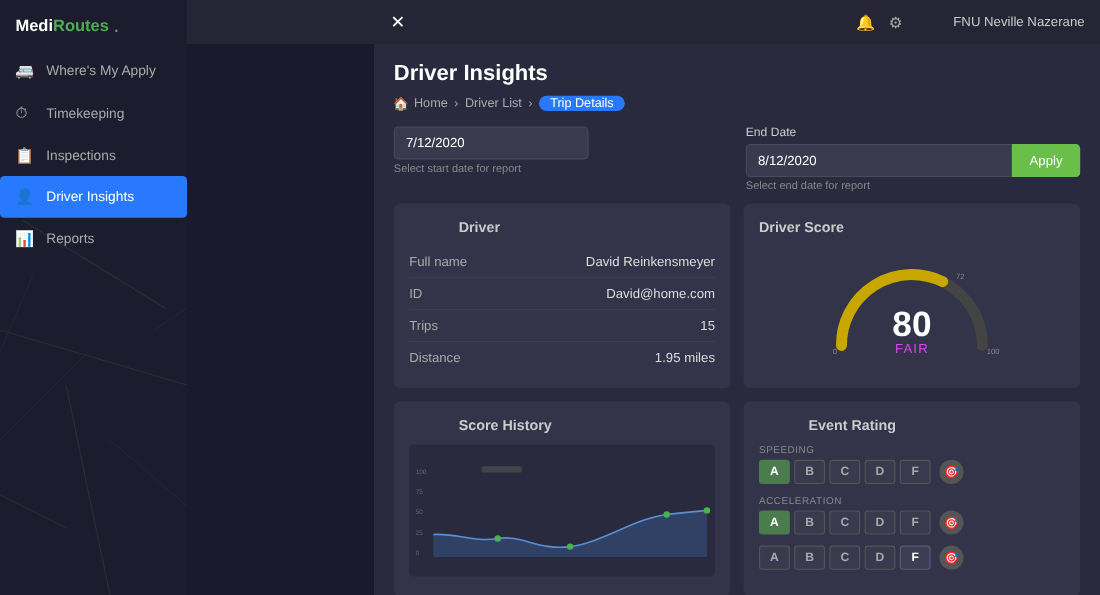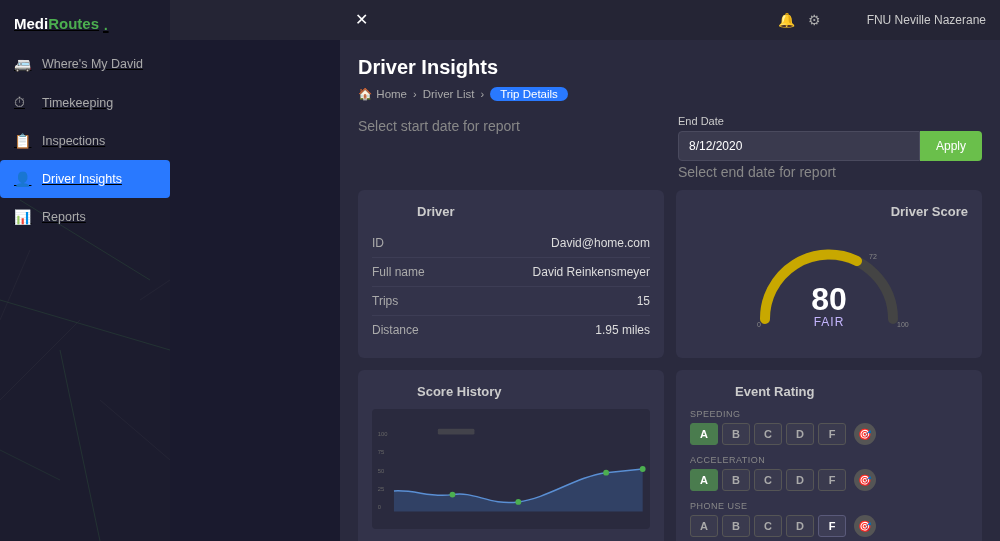--- a/index.html
+++ b/index.html
@@ -8,21 +8,21 @@
       font-family: 'Segoe UI', Arial, sans-serif;
       background: #1a1a2e;
       display: flex;
     }
 
     
     .sidebar {
       width: 170px; min-width: 170px;
       background: #1c1c2e;
       display: flex; flex-direction: column;
-      position: relative; overflow: hidden; text-decoration: underline;
+      position: relative; overflow: hidden;
     }
     .sidebar-content { position: relative; z-index: 1; }
     .sidebar-logo {
       padding: 12px 14px 10px;
       display: flex; align-items: center; gap: 4px;
     }
     .logo-text { color: #fff; font-size: 15px; font-weight: 700; }
     .logo-text span { color: #4caf50; }
     .logo-dot { color: #4caf50; font-size: 20px; }
     .sidebar-nav { display: flex; flex-direction: column; }
@@ -92,32 +92,32 @@
     .date-label { font-size: 11px; color: #ccc; margin-bottom: 4px; }
     .date-input {
       flex: 1; background: #3a3a4e; border: 1px solid #4a4a5e;
       color: #fff; font-size: 12px; padding: 7px 10px; border-radius: 4px;
     }
     .apply-btn {
       background: #6abf4b; color: #fff; border: none;
       padding: 7px 16px; border-radius: 4px; font-size: 12px; cursor: pointer;
       margin-left: 0;
     }
-    .date-hint { font-size: 14px; color: #888; margin-top: 3px; }
+    .date-hint { font-size: 10px; color: #888; margin-top: 3px; }
 
     
     .content-grid {
       display: grid; grid-template-columns: 1fr 1fr; gap: 12px; margin-top: 10px;
     }
     .card {
       background: #33334a; border-radius: 6px; padding: 14px;
     }
     .card-title {
       font-size: 13px; color: #ccc; font-weight: 600; margin-bottom: 10px;
-      text-align: right;
+      text-align: left;
     }
     .card-title-left { text-align: left; padding-left: 45px; }
 
     
     .driver-row {
       display: flex; justify-content: space-between; padding: 7px 0;
       border-bottom: 1px solid #3d3d55;
       font-size: 12px;
     }
     .driver-row:last-child { border-bottom: none; }
@@ -131,21 +131,21 @@
     .gauge-container {
       position: relative; width: 160px; height: 90px;
       display: flex; justify-content: flex-end;
     }
     .gauge-svg { width: 160px; height: 90px; }
     .gauge-score {
       position: absolute; bottom: 0; left: 50%; transform: translateX(-50%);
       text-align: center;
     }
     .gauge-number { font-size: 32px; font-weight: 700; color: #fff; line-height: 1; }
-    .gauge-label { font-size: 12px; color: #c4b5fd; letter-spacing: 1px; }
+    .gauge-label { font-size: 12px; color: #d946ef; letter-spacing: 1px; }
 
     
     .bottom-grid {
       display: grid; grid-template-columns: 1fr 1fr; gap: 12px; margin-top: 12px;
     }
     .score-history-card { background: #33334a; border-radius: 6px; padding: 14px; }
     .event-rating-card { background: #33334a; border-radius: 6px; padding: 14px; }
 
     
     .chart-area {
@@ -192,21 +192,21 @@
     <line x1="0" y1="450" x2="60" y2="480" stroke="#4caf50" stroke-width="0.8"></line>
   </svg>
   <div class="sidebar-content">
     <div class="sidebar-logo">
       <span class="logo-text">Medi<span>R</span><span style="color:#4caf50">outes</span></span>
       <span class="logo-dot">.</span>
     </div>
     <nav class="sidebar-nav">
       <div class="nav-item">
         <span class="nav-icon">🚐</span>
-        <span>Where's My David</span>
+        <span>Where's My Apply</span>
       </div>
       <div class="nav-item">
         <span class="nav-icon">⏱</span>
         <span>Timekeeping</span>
       </div>
       <div class="nav-item">
         <span class="nav-icon">📋</span>
         <span>Inspections</span>
       </div>
       <div class="nav-item active">
@@ -246,45 +246,46 @@
         <span>Driver List</span>
       </div>
       <span class="breadcrumb-arrow">›</span>
       <div class="breadcrumb-item active">
         <span>Trip Details</span>
       </div>
     </div>
 
     <div class="date-row">
       <div class="date-group">
+        <input class="date-input" type="text" value="7/12/2020" style="">
         <div class="date-hint">Select start date for report</div>
       </div>
       <div class="date-group">
         <div class="date-label">End Date</div>
         <div style="display:flex; gap:0;">
           <input class="date-input" type="text" style="border-radius: 4px 0px 0px 4px;" value="8/12/2020">
           <button class="apply-btn" style="border-radius:0 4px 4px 0;">Apply</button>
         </div>
         <div class="date-hint">Select end date for report</div>
       </div>
     </div>
 
     <div class="content-grid">
 
       <div class="card">
         <div class="card-title card-title-left">Driver</div>
         <div id="driver-rows">
 
         <div class="driver-row">
+              <span class="driver-row-label">Full name</span>
+                     <span class="driver-row-value">David Reinkensmeyer</span>
+            </div>
+            <div class="driver-row">
               <span class="driver-row-label">ID</span>
                      <span class="driver-row-value">David@home.com</span>
-            </div>
-            <div class="driver-row">
-              <span class="driver-row-label">Full name</span>
-                     <span class="driver-row-value">David Reinkensmeyer</span>
             </div>
             <div class="driver-row">
               <span class="driver-row-label">Trips</span>
                      <span class="driver-row-value">15</span>
             </div>
             <div class="driver-row">
               <span class="driver-row-label">Distance</span>
                      <span class="driver-row-value">1.95 miles</span>
             </div>
           </div>
@@ -360,21 +361,20 @@
               <div class="rating-buttons">
                 <button class="rating-btn active-a">A</button>
                 <button class="rating-btn">B</button>
                 <button class="rating-btn">C</button>
                 <button class="rating-btn">D</button>
                 <button class="rating-btn">F</button>
                 <div class="rating-icon">🎯</div>
               </div>
             </div>
             <div class="rating-section">
-              <div class="rating-label">PHONE USE</div>
               <div class="rating-buttons">
                 <button class="rating-btn">A</button>
                 <button class="rating-btn">B</button>
                 <button class="rating-btn">C</button>
                 <button class="rating-btn">D</button>
                 <button class="rating-btn active-f">F</button>
                 <div class="rating-icon">🎯</div>
               </div>
             </div>
           </div>

